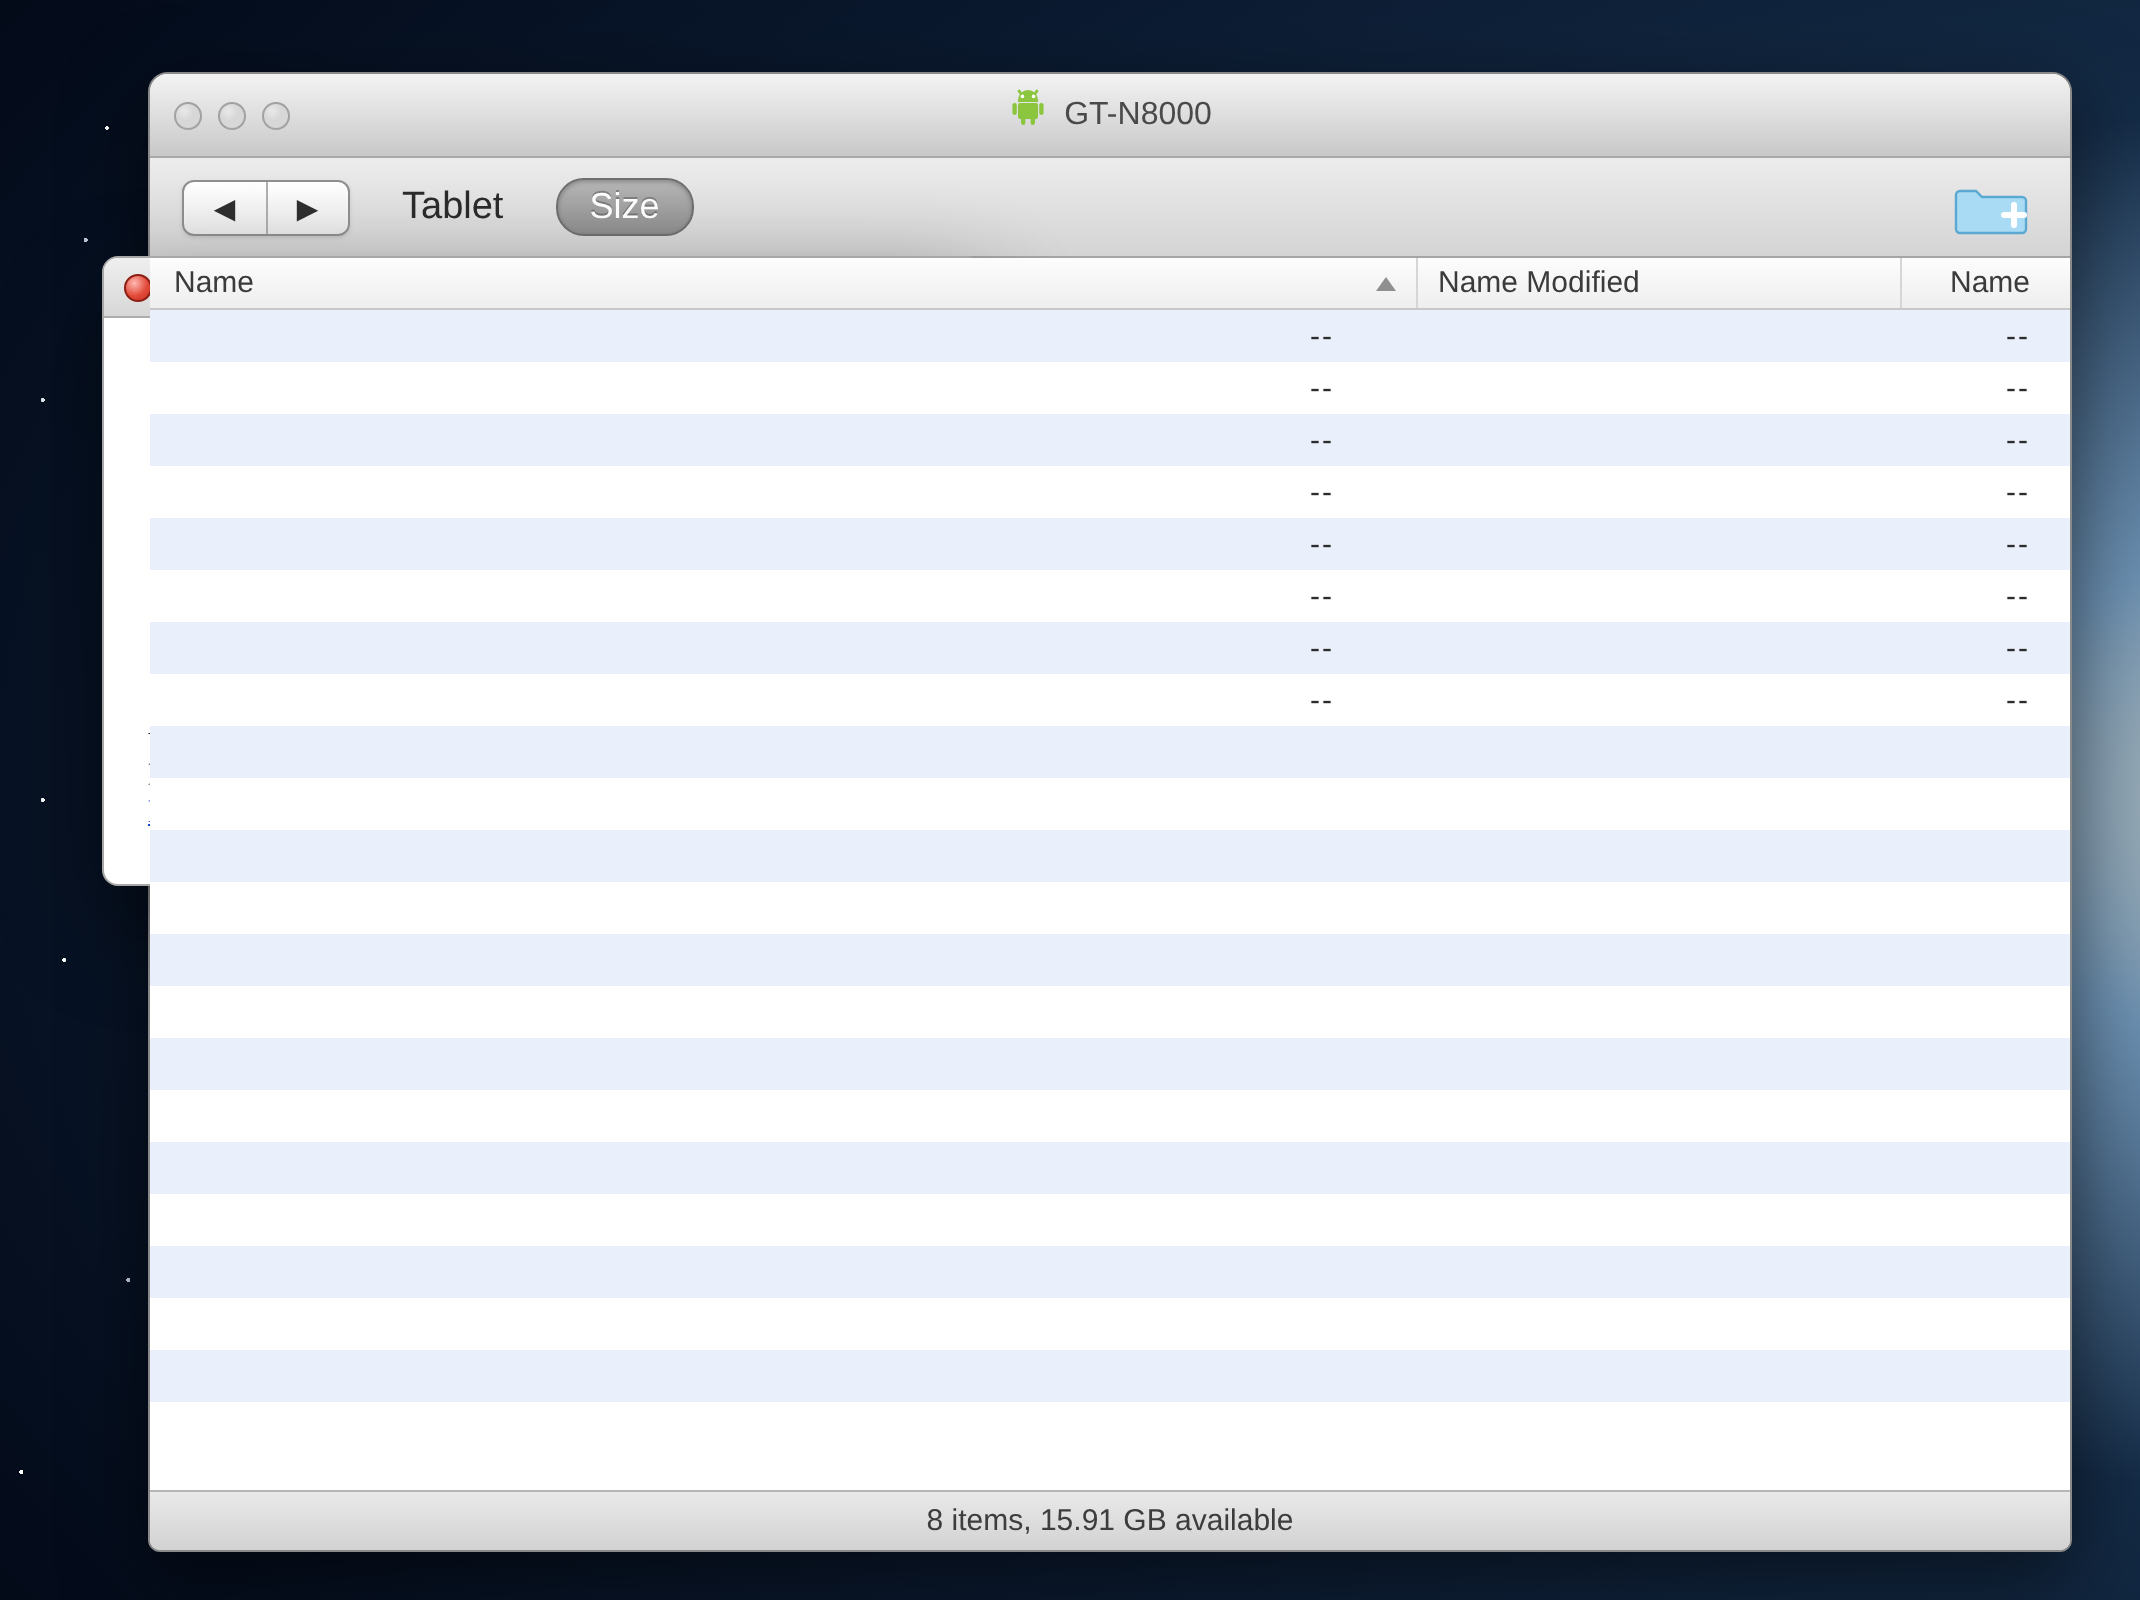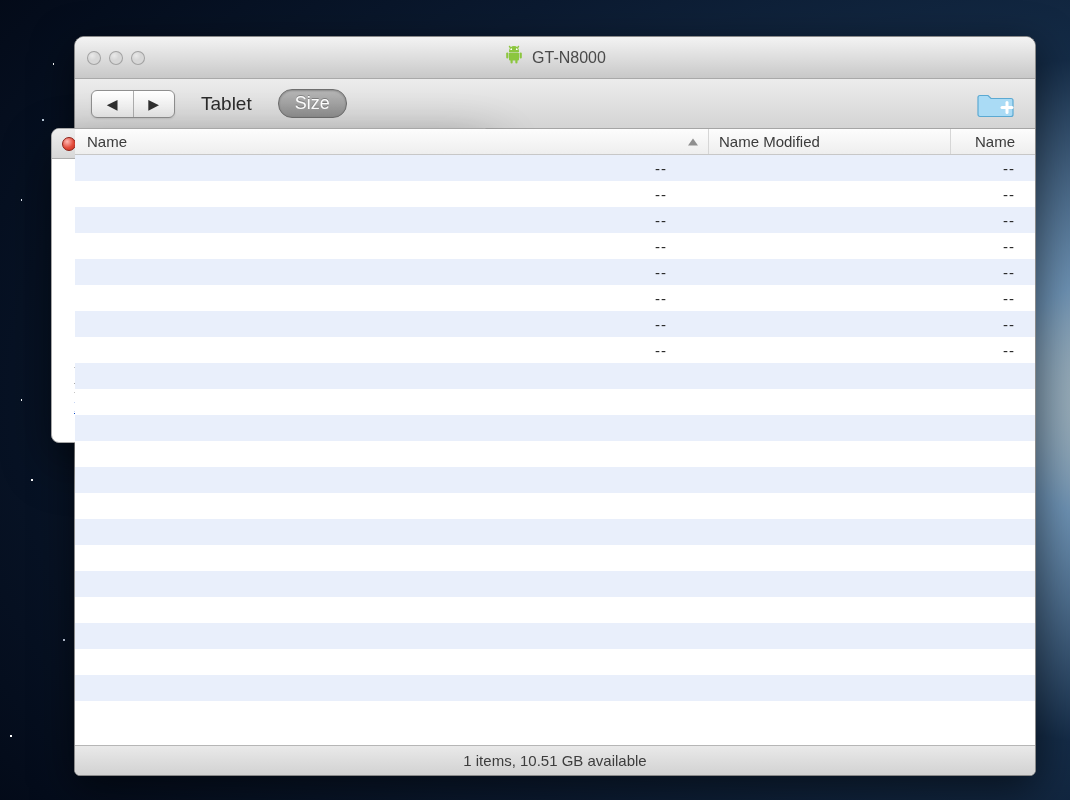--- a/index.html
+++ b/index.html
@@ -342,21 +342,21 @@
         <div class="c3"></div>
       </div>
       <div class="row">
         <div class="c1"></div>
         <div class="c2"></div>
         <div class="c3"></div>
       </div>
     </div>
 
   <div class="statusbar">
-    <span>1 items, 10.51 GB available</span>
+    <span>8 items, 15.91 GB available</span>
   </div>
 </div>
 
 <div class="about">
   <div class="titlebar2">
     <div class="tl-close"></div>
     <div class="tl-btn"></div>
     <div class="tl-btn"></div>
   </div>
   <div class="about-body">

